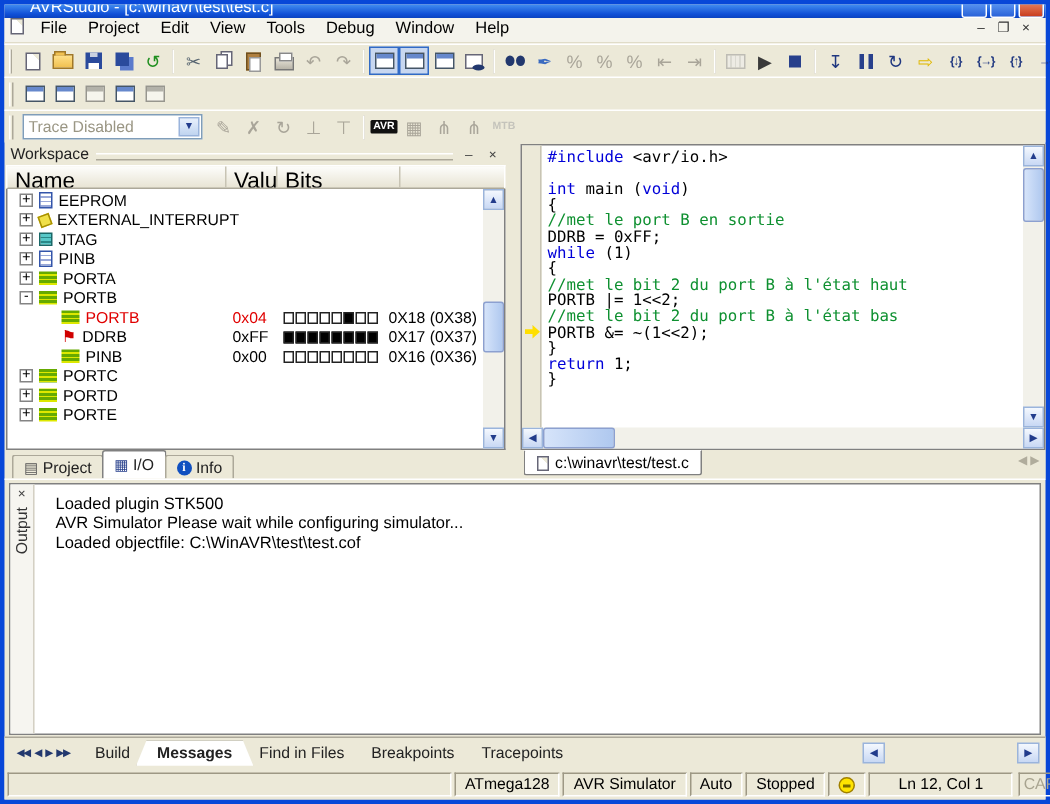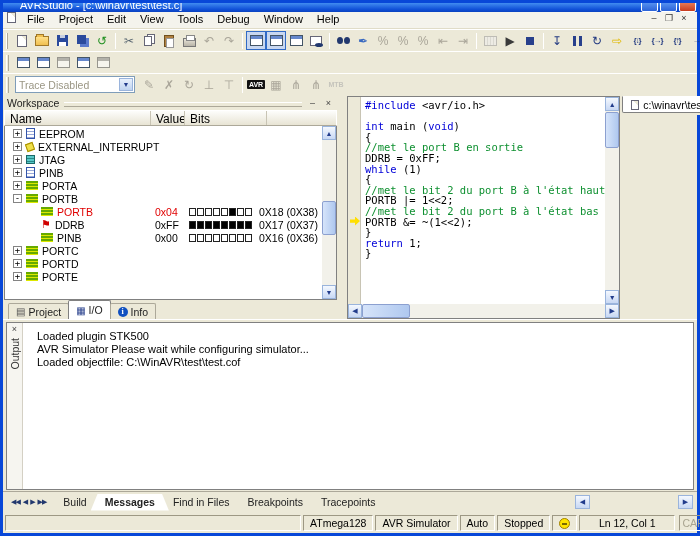--- a/index.html
+++ b/index.html
@@ -65,21 +65,21 @@
   .dropdown .dtext{flex:1;white-space:nowrap;overflow:hidden}
   .dropdown .darrow{width:14px;height:13px;background:linear-gradient(180deg,#E8F0FC,#C0D4F0);border:1px solid #9AB4DC;font-size:7px;color:#223C8C;text-align:center;line-height:12px;margin-right:-2px}
 
   
   .main{flex:1;display:flex;min-height:0}
   .workspace{width:334px;display:flex;flex-direction:column;flex:0 0 auto;padding:1px 0 0 1px}
   .ws-header{height:14px;display:flex;align-items:center;font-size:10.5px;color:#222;gap:5px;padding:0 3px;flex:0 0 auto}
   .ws-grip{flex:1;height:5px;border-top:1px solid #FFF;border-bottom:1px solid #ACA899;margin-top:2px}
   .ws-hbtn{width:11px;height:11px;font-size:9px;line-height:10px;text-align:center;color:#444}
   .ws-cols{display:flex;height:16px;flex:0 0 auto;border:1px solid #fff;border-bottom:1px solid #ACA899;background:linear-gradient(180deg,#FDFDFB,#E8E4D4)}
-  .ws-cols .col{font-size:12px;color:#000;padding:1px 5px;border-right:1px solid #C8C4B4;white-space:nowrap;overflow:hidden}
+  .ws-cols .col{font-size:15px;color:#000;padding:1px 5px;border-right:1px solid #C8C4B4;white-space:nowrap;overflow:hidden}
   .tree-wrap{flex:1;display:flex;background:#fff;border:1px solid #808080;border-top:none;min-height:0}
   .tree{flex:1;padding-top:1px;overflow:hidden;position:relative}
   .trow{height:13px;display:flex;align-items:center;font-size:10.5px;position:relative;white-space:nowrap}
   .expander{width:9px;height:9px;border:1px solid #848484;background:#fff;font-size:9px;line-height:7px;text-align:center;margin:0 4px 0 8px;flex:0 0 auto;font-family:"DejaVu Sans Mono",monospace}
   .trow.child{padding-left:36px}
   .ti{width:12px;height:10px;margin-right:4px;flex:0 0 auto;display:inline-flex;align-items:center;justify-content:center}
   .ti-doc{width:9px;height:11px;border:1px solid #3355AA;background:repeating-linear-gradient(180deg,#fff 0 2px,#99A8D8 2px 3px)}
   .ti-tag{width:8px;height:8px;background:#F0E048;border:1px solid #A89000;transform:rotate(-20deg)}
   .ti-jtag{width:9px;height:9px;background:repeating-linear-gradient(180deg,#58C8C8 0 2px,#2A8888 2px 3px);border:1px solid #1A6868}
   .ti-port{width:12px;height:9px;background:repeating-linear-gradient(180deg,#66AA00 0 2px,#DDE800 2px 3px)}
@@ -102,21 +102,21 @@
   .ws-tabs{height:19px;display:flex;align-items:flex-end;padding-left:4px;background:#ECE9D8;flex:0 0 auto}
   .ws-tab{height:16px;display:flex;align-items:center;gap:3px;padding:0 7px;font-size:10.5px;border:1px solid #ACA899;border-bottom:none;background:#ECE9D8;margin-right:-1px;border-radius:2px 2px 0 0;color:#222}
   .ws-tab.active{background:#fff;height:19px;border-color:#808080}
   .tab-ic-project{font-size:10px;color:#555}
   .tab-ic-io{font-size:10px;color:#28408C}
   .tab-ic-info{width:10px;height:10px;border-radius:50%;background:#1050C0;color:#fff;font-size:8px;font-weight:bold;display:inline-flex;align-items:center;justify-content:center;font-family:"Liberation Serif",serif}
 
   .splitter{width:10px;flex:0 0 auto}
 
   
-  .editor-pane{flex:1;display:flex;flex-direction:row;min-width:0;padding-top:1px}
+  .editor-pane{flex:1;display:flex;flex-direction:column;min-width:0;padding-top:1px}
   .editor-frame{flex:1;display:flex;flex-direction:column;border:1px solid #808080;background:#fff;min-height:0}
   .ed-top{flex:1;display:flex;min-height:0}
   .gutter{width:13px;background:#ECE9D8;border-right:1px solid #C8C4B4;position:relative;flex:0 0 auto}
   .cur-arrow{position:absolute;left:2px;width:10px;height:9px;background:#FFDF00;clip-path:polygon(0 32%,50% 32%,50% 0,100% 50%,50% 100%,50% 68%,0 68%);filter:drop-shadow(0 0 0.6px #705800)}
   .code{flex:1;font-family:"DejaVu Sans Mono",monospace;font-size:10.5px;line-height:10.6px;padding:3px 0 0 4px;white-space:pre;overflow:hidden;color:#000}
   .tok-kw{color:#0000D8}.tok-pre{color:#0000D8}.tok-com{color:#0E9030}.tok-pl{color:#000}
   .filetab-row{height:19px;background:#ECE9D8;display:flex;align-items:flex-start;padding-left:2px;flex:0 0 auto}
   .filetab{height:17px;display:flex;align-items:center;gap:4px;background:#fff;border:1px solid #808080;border-top:1px solid #fff;padding:0 8px;font-size:10.5px;border-radius:0 0 2px 2px}
   .filetab .ic-page{width:8px;height:10px}
   .ft-nav{margin-left:auto;display:flex;gap:2px;padding:2px 4px;color:#B0AC9C;font-size:8px}

